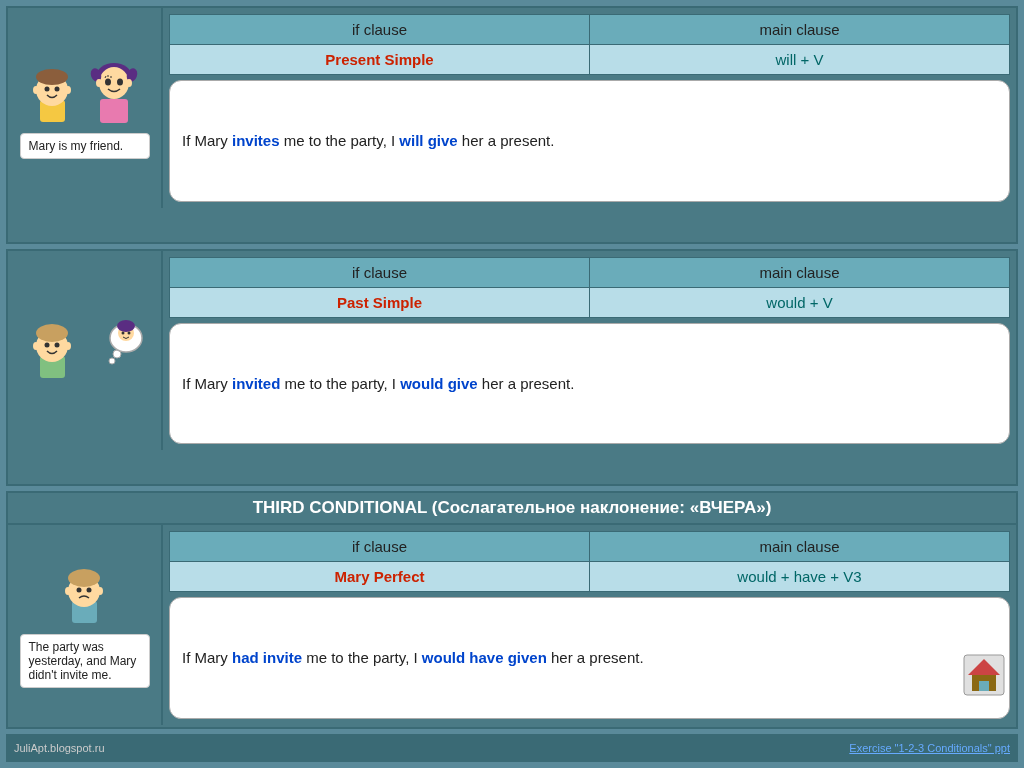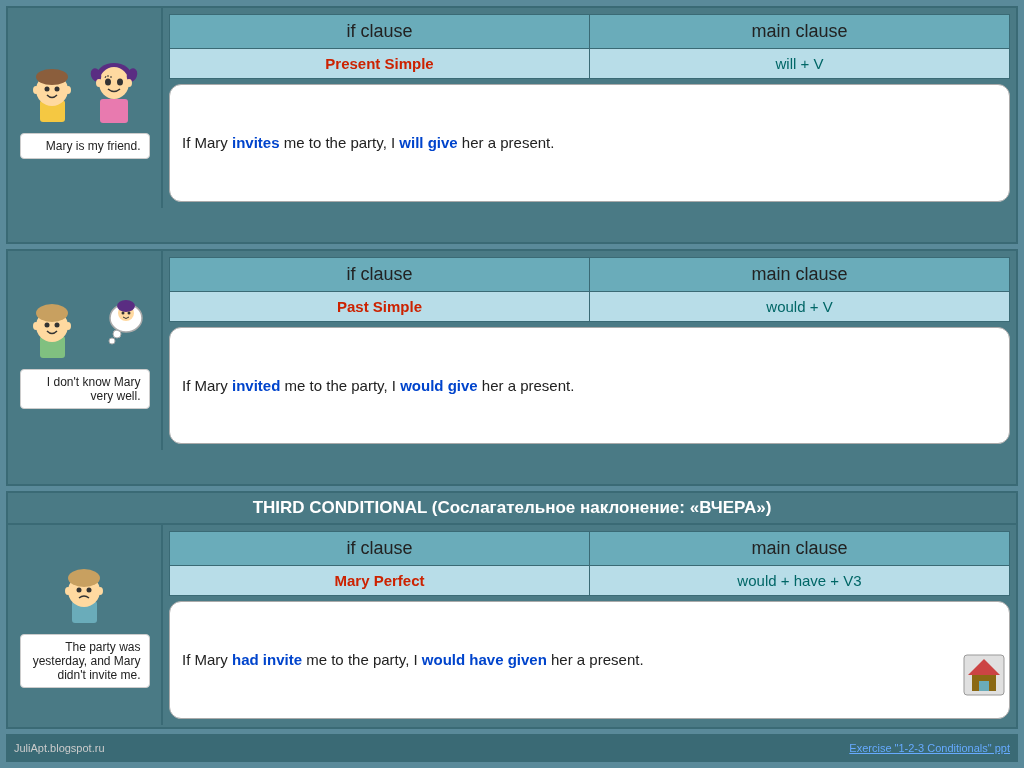--- a/index.html
+++ b/index.html
@@ -65,21 +65,21 @@
       gap: 4px;
       margin-bottom: 6px;
     }
 
     .avatar-caption {
       background: white;
       border: 1px solid #ccc;
       border-radius: 4px;
       padding: 5px 8px;
       font-size: 12px;
-      text-align: right;
+      text-align: left;
       color: #222;
       font-weight: normal;
       width: 130px;
     }
 
     
     .right-panel {
       flex: 1;
       display: flex;
       flex-direction: column;
@@ -89,21 +89,21 @@
 
     
     .grammar-table {
       width: 100%;
       border-collapse: collapse;
     }
 
     .grammar-table th {
       background: #6aacba;
       color: #222;
-      font-size: 18px;
+      font-size: 15px;
       font-weight: normal;
       padding: 6px 10px;
       border: 1px solid #3a6a75;
       text-align: center;
       width: 50%;
     }
 
     .grammar-table td {
       background: #b8dde8;
       padding: 6px 10px;
@@ -260,21 +260,20 @@
 
               <ellipse cx="42" cy="25" rx="16" ry="14" fill="white" stroke="#aaa" stroke-width="1.5"></ellipse>
 
               <ellipse cx="42" cy="20" rx="8" ry="8" fill="#ffd9a0"></ellipse>
               <ellipse cx="42" cy="13" rx="9" ry="6" fill="#5a2d82"></ellipse>
               <circle cx="39" cy="20" r="1.5" fill="#333"></circle>
               <circle cx="45" cy="20" r="1.5" fill="#333"></circle>
               <path d="M39 24 Q42 27 45 24" stroke="#333" stroke-width="1" fill="none"></path>
             </svg>
           </div>
-          <div class="avatar-caption">I don't know Mary very well.</div>
         </div>
         <div class="right-panel">
           <table class="grammar-table">
             <tbody>
                 <tr>
               <th>if clause</th>
               <th>main clause</th>
             </tr>
             <tr>
               <td class="td-red">Past Simple</td>

